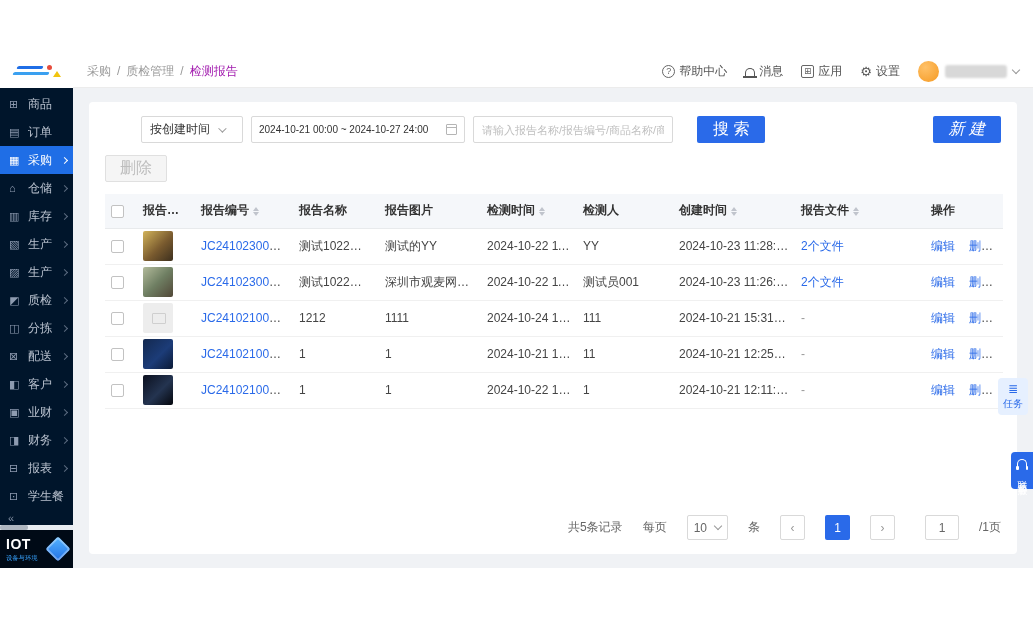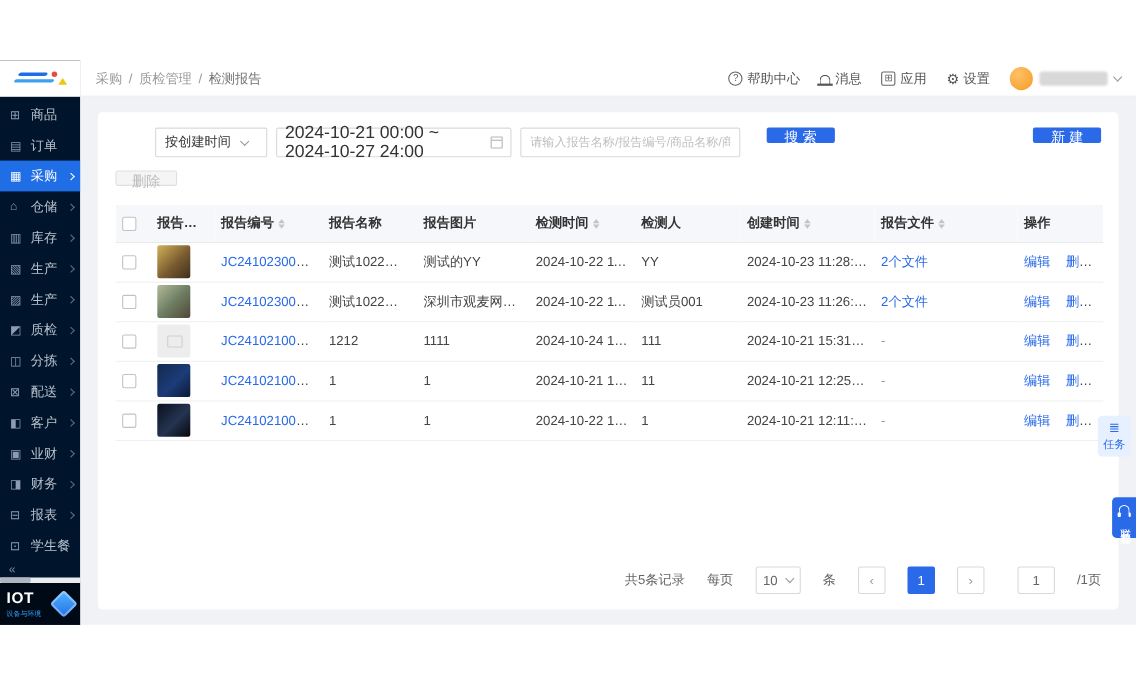--- a/index.html
+++ b/index.html
@@ -33,52 +33,52 @@
   .sidebar-scrollbar .thumb{position:absolute;left:0;top:0;height:5px;width:28px;background:#aeb6c0;border-radius:2px;}
   .iot-block{height:38px;background:#000a16;display:flex;align-items:center;padding:0 6px;gap:5px;}
   .iot-text{color:#fff;font-weight:bold;font-size:14px;line-height:13px;letter-spacing:.5px;}
   .iot-sub{display:block;color:#36a3ff;font-size:7px;transform:scale(.9);transform-origin:left;white-space:nowrap;}
   .iot-mark{width:18px;height:18px;margin-left:auto;background:linear-gradient(135deg,#57b6ff,#1f6ee6);transform:rotate(45deg);border-radius:3px;box-shadow:inset 0 0 0 2px rgba(255,255,255,.35);}
 
   
   .right-pane{flex:1;display:flex;flex-direction:column;min-width:0;}
   .topbar{height:33px;background:#fff;border-bottom:1px solid #ececec;display:flex;align-items:center;padding:0 14px;flex-shrink:0;}
   .crumb{font-size:12px;color:#999;display:flex;align-items:center;gap:6px;}
-  .crumb .last{color:#737373;text-align:right;}
+  .crumb .last{color:#a21caf;text-align:right;}
   .topbar-right{margin-left:auto;display:flex;align-items:center;gap:18px;font-size:12px;color:#555;}
   .tb-item{display:flex;align-items:center;gap:4px;cursor:pointer;}
   .icon-qcircle{width:13px;height:13px;border:1px solid #666;border-radius:50%;font-size:9px;display:flex;align-items:center;justify-content:center;color:#666;font-style:normal;}
   .icon-bell{position:relative;width:10px;height:9px;border:1.3px solid #555;border-bottom:none;border-radius:5px 5px 0 0;margin-top:2px;}
   .icon-bell::after{content:"";position:absolute;left:-3px;right:-3px;bottom:-1px;height:1.3px;background:#555;}
   .icon-sq{width:13px;height:13px;border:1px solid #666;border-radius:2px;display:flex;align-items:center;justify-content:center;font-size:9px;color:#666;font-style:normal;}
   .icon-gear{font-size:13px;color:#555;font-style:normal;line-height:1;}
   .avatar-wrap{display:flex;align-items:center;gap:6px;}
   .avatar{width:21px;height:21px;border-radius:50%;background:radial-gradient(circle at 35% 30%,#ffc168,#f59a23);}
   .name-blur{width:62px;height:13px;border-radius:3px;background:#d8d8d8;filter:blur(1px);}
   .chev-down{width:6px;height:6px;border-right:1px solid #999;border-bottom:1px solid #999;transform:rotate(45deg);margin-top:-3px;}
 
   .main{flex:1;background:var(--content-bg);padding:14px 16px;display:flex;min-height:0;}
   .card{flex:1;background:#fff;border-radius:4px;padding:14px 16px;display:flex;flex-direction:column;min-width:0;}
 
   
   .filters{display:flex;align-items:flex-start;gap:8px;padding-left:36px;}
   .sel{height:27px;border:1px solid var(--border);border-radius:2px;display:flex;align-items:center;font-size:12px;color:#333;padding:0 8px;background:#fff;cursor:pointer;}
   .sel .chev{width:6px;height:6px;border-right:1px solid #999;border-bottom:1px solid #999;transform:rotate(45deg) translateY(-2px);margin-left:8px;}
   .sel-time{width:102px;}
-  .date-field{width:214px;height:27px;border:1px solid var(--border);border-radius:2px;display:flex;align-items:center;font-size:16px;color:#333;padding:0 7px;gap:4px;background:#fff;}
+  .date-field{width:214px;height:27px;border:1px solid var(--border);border-radius:2px;display:flex;align-items:center;font-size:10px;color:#333;padding:0 7px;gap:4px;background:#fff;}
   .icon-cal{margin-left:auto;width:11px;height:11px;border:1px solid #b5b5b5;border-radius:1px;position:relative;flex-shrink:0;}
   .icon-cal::before{content:"";position:absolute;top:2px;left:0;right:0;height:1px;background:#b5b5b5;}
   .txt-input{height:27px;border:1px solid var(--border);border-radius:2px;font-size:11px;padding:0 8px;color:#333;outline:none;font-family:inherit;}
   .txt-input::placeholder{color:#bfbfbf;}
   .in-keyword{width:200px;}
   .in-attach{width:162px;margin-left:2px;}
-  .btn{height:14px;border:none;border-radius:2px;font-size:13px;cursor:pointer;font-family:inherit;}
+  .btn{height:27px;border:none;border-radius:2px;font-size:16px;cursor:pointer;font-family:inherit;}
   .btn-primary{background:var(--primary);color:#fff;padding:0 16px;}
   .btn-search{margin-left:16px;}
-  .btn-create{margin-left:auto;}
+  .btn-create{margin-left:auto;font-style:italic;}
   .btn-disabled{background:#f5f5f5;border:1px solid #e0e0e0;color:#bdbdbd;padding:0 14px;cursor:not-allowed;}
   .delete-row{margin-top:12px;}
 
   
   table{width:100%;border-collapse:collapse;table-layout:fixed;margin-top:12px;}
   th,td{font-size:12px;text-align:left;padding:0 6px;overflow:hidden;white-space:nowrap;text-overflow:ellipsis;}
   thead th{background:var(--table-header-bg);height:34px;color:#333;font-weight:bold;border-bottom:1px solid #e8eaec;}
   tbody td{height:36px;border-bottom:1px solid #f0f0f0;color:#444;}
   .cb{width:13px;height:13px;border:1px solid #c2c2c2;border-radius:2px;background:#fff;display:inline-block;vertical-align:middle;cursor:pointer;}
   .sort{display:inline-flex;flex-direction:column;margin-left:4px;vertical-align:middle;gap:1px;}

